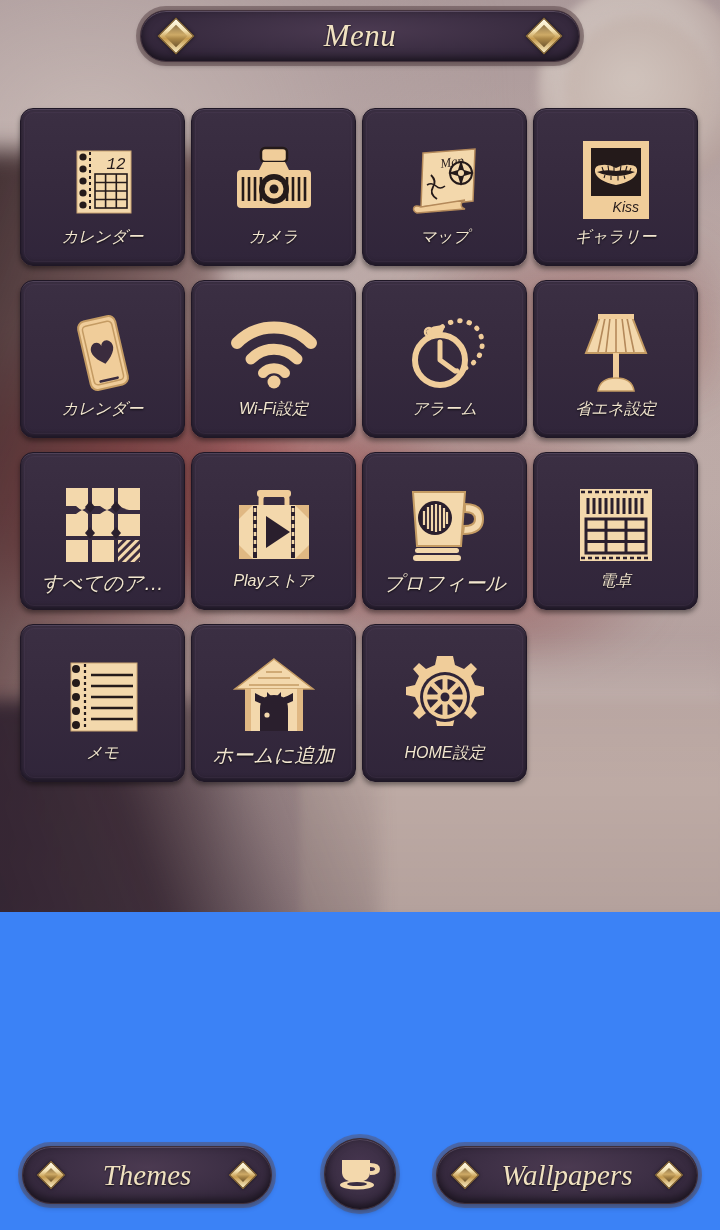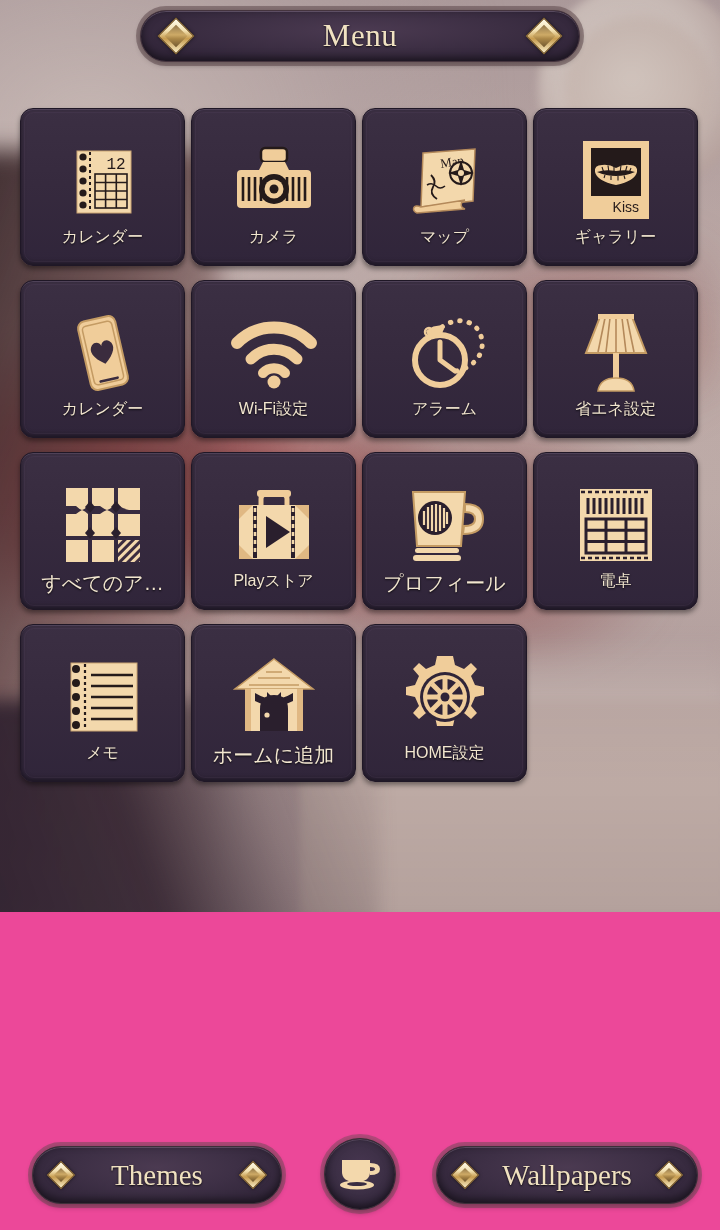--- a/index.html
+++ b/index.html
@@ -7,22 +7,23 @@
   html, body {
     width:720px; height:1230px;
     overflow:hidden;
     background:#2e2130;
     font-family:"Liberation Sans", sans-serif;
   }
 
   #screen{
     position:relative;
     width:720px; height:1230px;
-    background:#ec4899;
+    background:#3b82f6;
     overflow:hidden;
+    font-style:italic;
   }
 
   
   #wallpaper{
     position:absolute; left:0; top:0; width:720px; height:912px;
     overflow:hidden;
   }
   .wp-layer{ position:absolute; }
 
   
@@ -234,21 +235,21 @@
     border:5px solid rgba(96,74,78,.45);
     pointer-events:none;
   }
   .pill-text{
     flex:1; text-align:center;
     font-family:"Liberation Serif", serif;
     font-size:29px;
     color:#f0e1c0;
     text-shadow:0 1px 2px rgba(0,0,0,.8);
   }
-  #themes-button{ left:32px; bottom:26px; width:250px; }
+  #themes-button{ left:22px; bottom:26px; width:250px; }
   #wallpapers-button{ right:22px; bottom:26px; width:262px; }
 
   #home-button{
     position:absolute;
     left:50%; transform:translateX(-50%);
     bottom:20px;
     width:72px; height:72px;
     border-radius:50%;
     background:
       radial-gradient(circle at 50% 40%, #473650 0%, #3c2f45 48%, #2d2236 85%),

